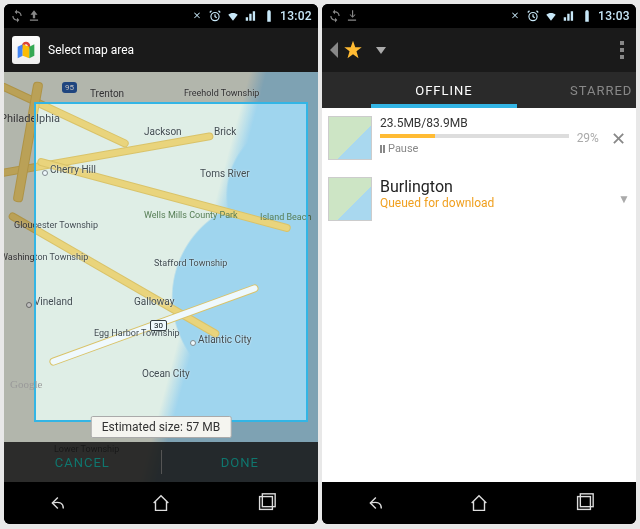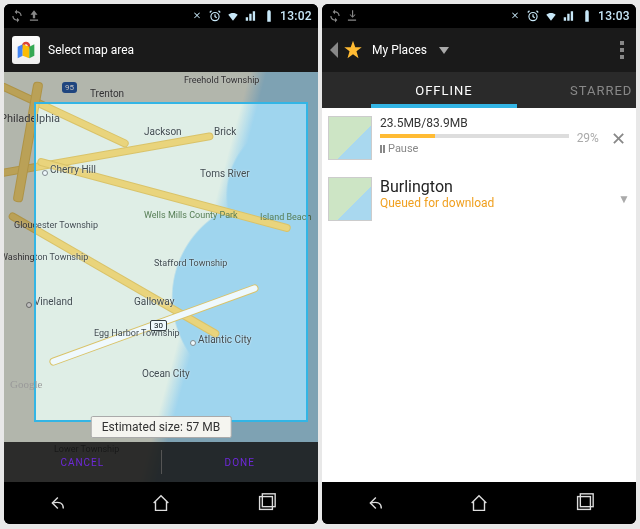--- a/index.html
+++ b/index.html
@@ -116,21 +116,21 @@
   .estimate{
     position:absolute;bottom:44px;left:50%;transform:translateX(-50%);
     background:#f5f5f0;color:#333;font-size:12px;padding:3px 10px;
     border:1px solid #aaa;border-radius:2px;
   }
   .action-row{
     position:absolute;bottom:0;left:0;right:0;height:40px;
     background:rgba(20,20,20,0.85);
     display:flex;
   }
-  .action-row .btn{flex:1;color:#6d28d9;font-size:10px;letter-spacing:1px;display:flex;align-items:center;justify-content:center;}
+  .action-row .btn{flex:1;color:#0f766e;font-size:13px;letter-spacing:1px;display:flex;align-items:center;justify-content:center;}
   .action-row .sep{width:1px;background:#555;margin:8px 0;}
   
   .navbar{
     height:42px;background:#000;display:flex;align-items:center;justify-content:space-around;
   }
   .navbar svg{width:22px;height:22px;fill:none;stroke:#ddd;stroke-width:1.5;}
   
   .list-area{flex:1;background:#fff;overflow:auto;}
   .dl-item{
     display:flex;align-items:flex-start;padding:8px 6px;gap:8px;
@@ -200,21 +200,21 @@
     <div class="map-bg"></div>
 
     <div class="road" style="left:-10px;top:40px;width:140px;transform:rotate(25deg);"></div>
     <div class="road" style="left:-10px;top:80px;width:220px;transform:rotate(-10deg);"></div>
     <div class="road" style="left:30px;top:120px;width:260px;transform:rotate(15deg);"></div>
     <div class="road" style="left:-10px;top:200px;width:240px;transform:rotate(30deg);"></div>
     <div class="road" style="left:40px;top:250px;width:220px;transform:rotate(-20deg);background:#fff;"></div>
     <div class="road" style="left:20px;top:10px;width:8px;height:120px;transform:rotate(10deg);"></div>
 
     <span class="city-label" style="left:86px;top:16px;">Trenton</span>
-    <span class="city-label" style="left:180px;top:3px;font-size:9px;">Freehold Township</span>
+    <span class="city-label" style="left:180px;top:16px;font-size:9px;">Freehold Township</span>
     <span class="city-label" style="left:-4px;top:40px;font-size:11px;font-weight:400;">Philadelphia</span>
     <span class="city-label" style="left:140px;top:54px;">Jackson</span>
     <span class="city-label" style="left:210px;top:54px;">Brick</span>
     <div class="city-dot" style="left:38px;top:98px;"></div>
     <span class="city-label" style="left:46px;top:92px;">Cherry Hill</span>
     <span class="city-label" style="left:196px;top:96px;">Toms River</span>
     <span class="city-label" style="left:10px;top:148px;font-size:9px;">Gloucester Township</span>
     <span class="park-label" style="left:140px;top:138px;">Wells Mills County Park</span>
     <span class="park-label" style="left:256px;top:140px;">Island Beach</span>
     <span class="city-label" style="left:-4px;top:180px;font-size:9px;">Washington Township</span>
@@ -289,21 +289,20 @@
 
   <div class="appbar">
     <div class="star-back">
       <svg width="10" height="16" viewBox="0 0 10 16" fill="#888">
           <path d="M8 0L0 8l8 8V0z"></path>
         </svg>
       <svg width="22" height="22" viewBox="0 0 24 24">
           <path fill="#ffbb33" d="M12 2l2.5 7h7l-5.7 4.3L18 21l-6-4.5L6 21l2.2-7.7L2.5 9h7L12 2z"></path>
         </svg>
     </div>
-    <span>My Places</span>
     <div class="spinner"></div>
     <div class="menu-dots">
         <span></span>
         <span></span>
         <span></span>
       </div>
   </div>
 
   <div class="tabs">
     <div class="tab active">OFFLINE</div>

